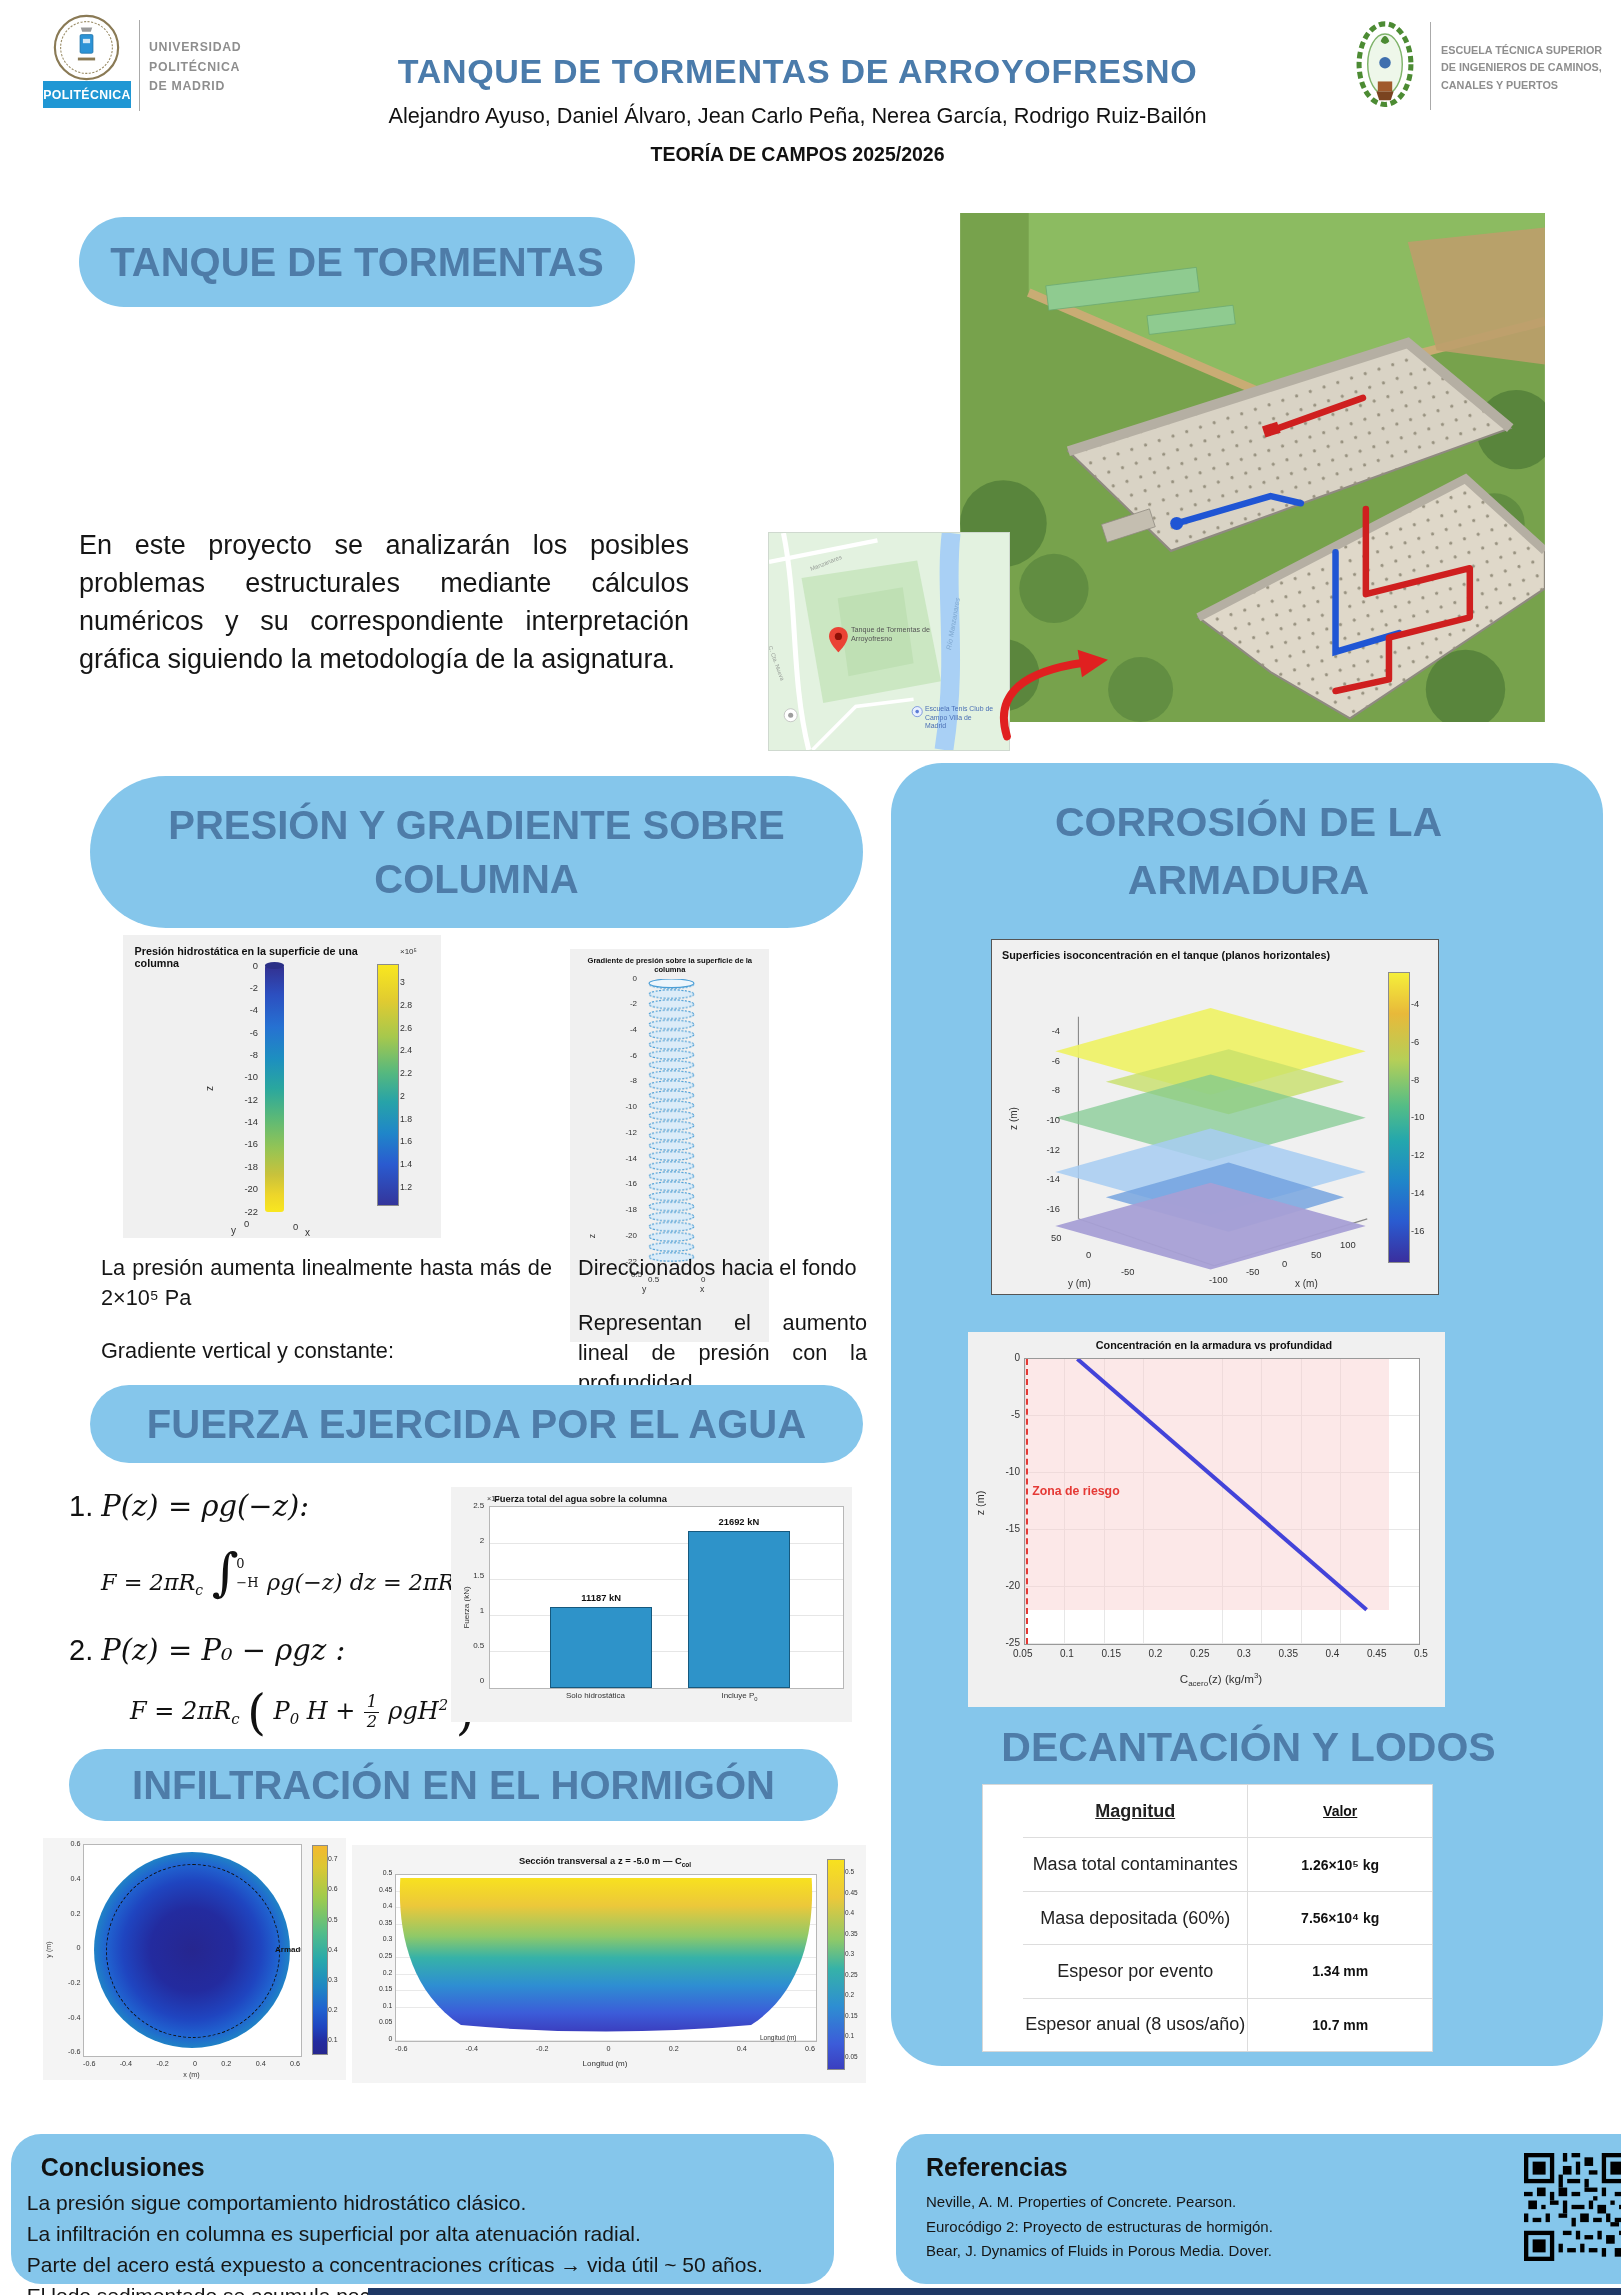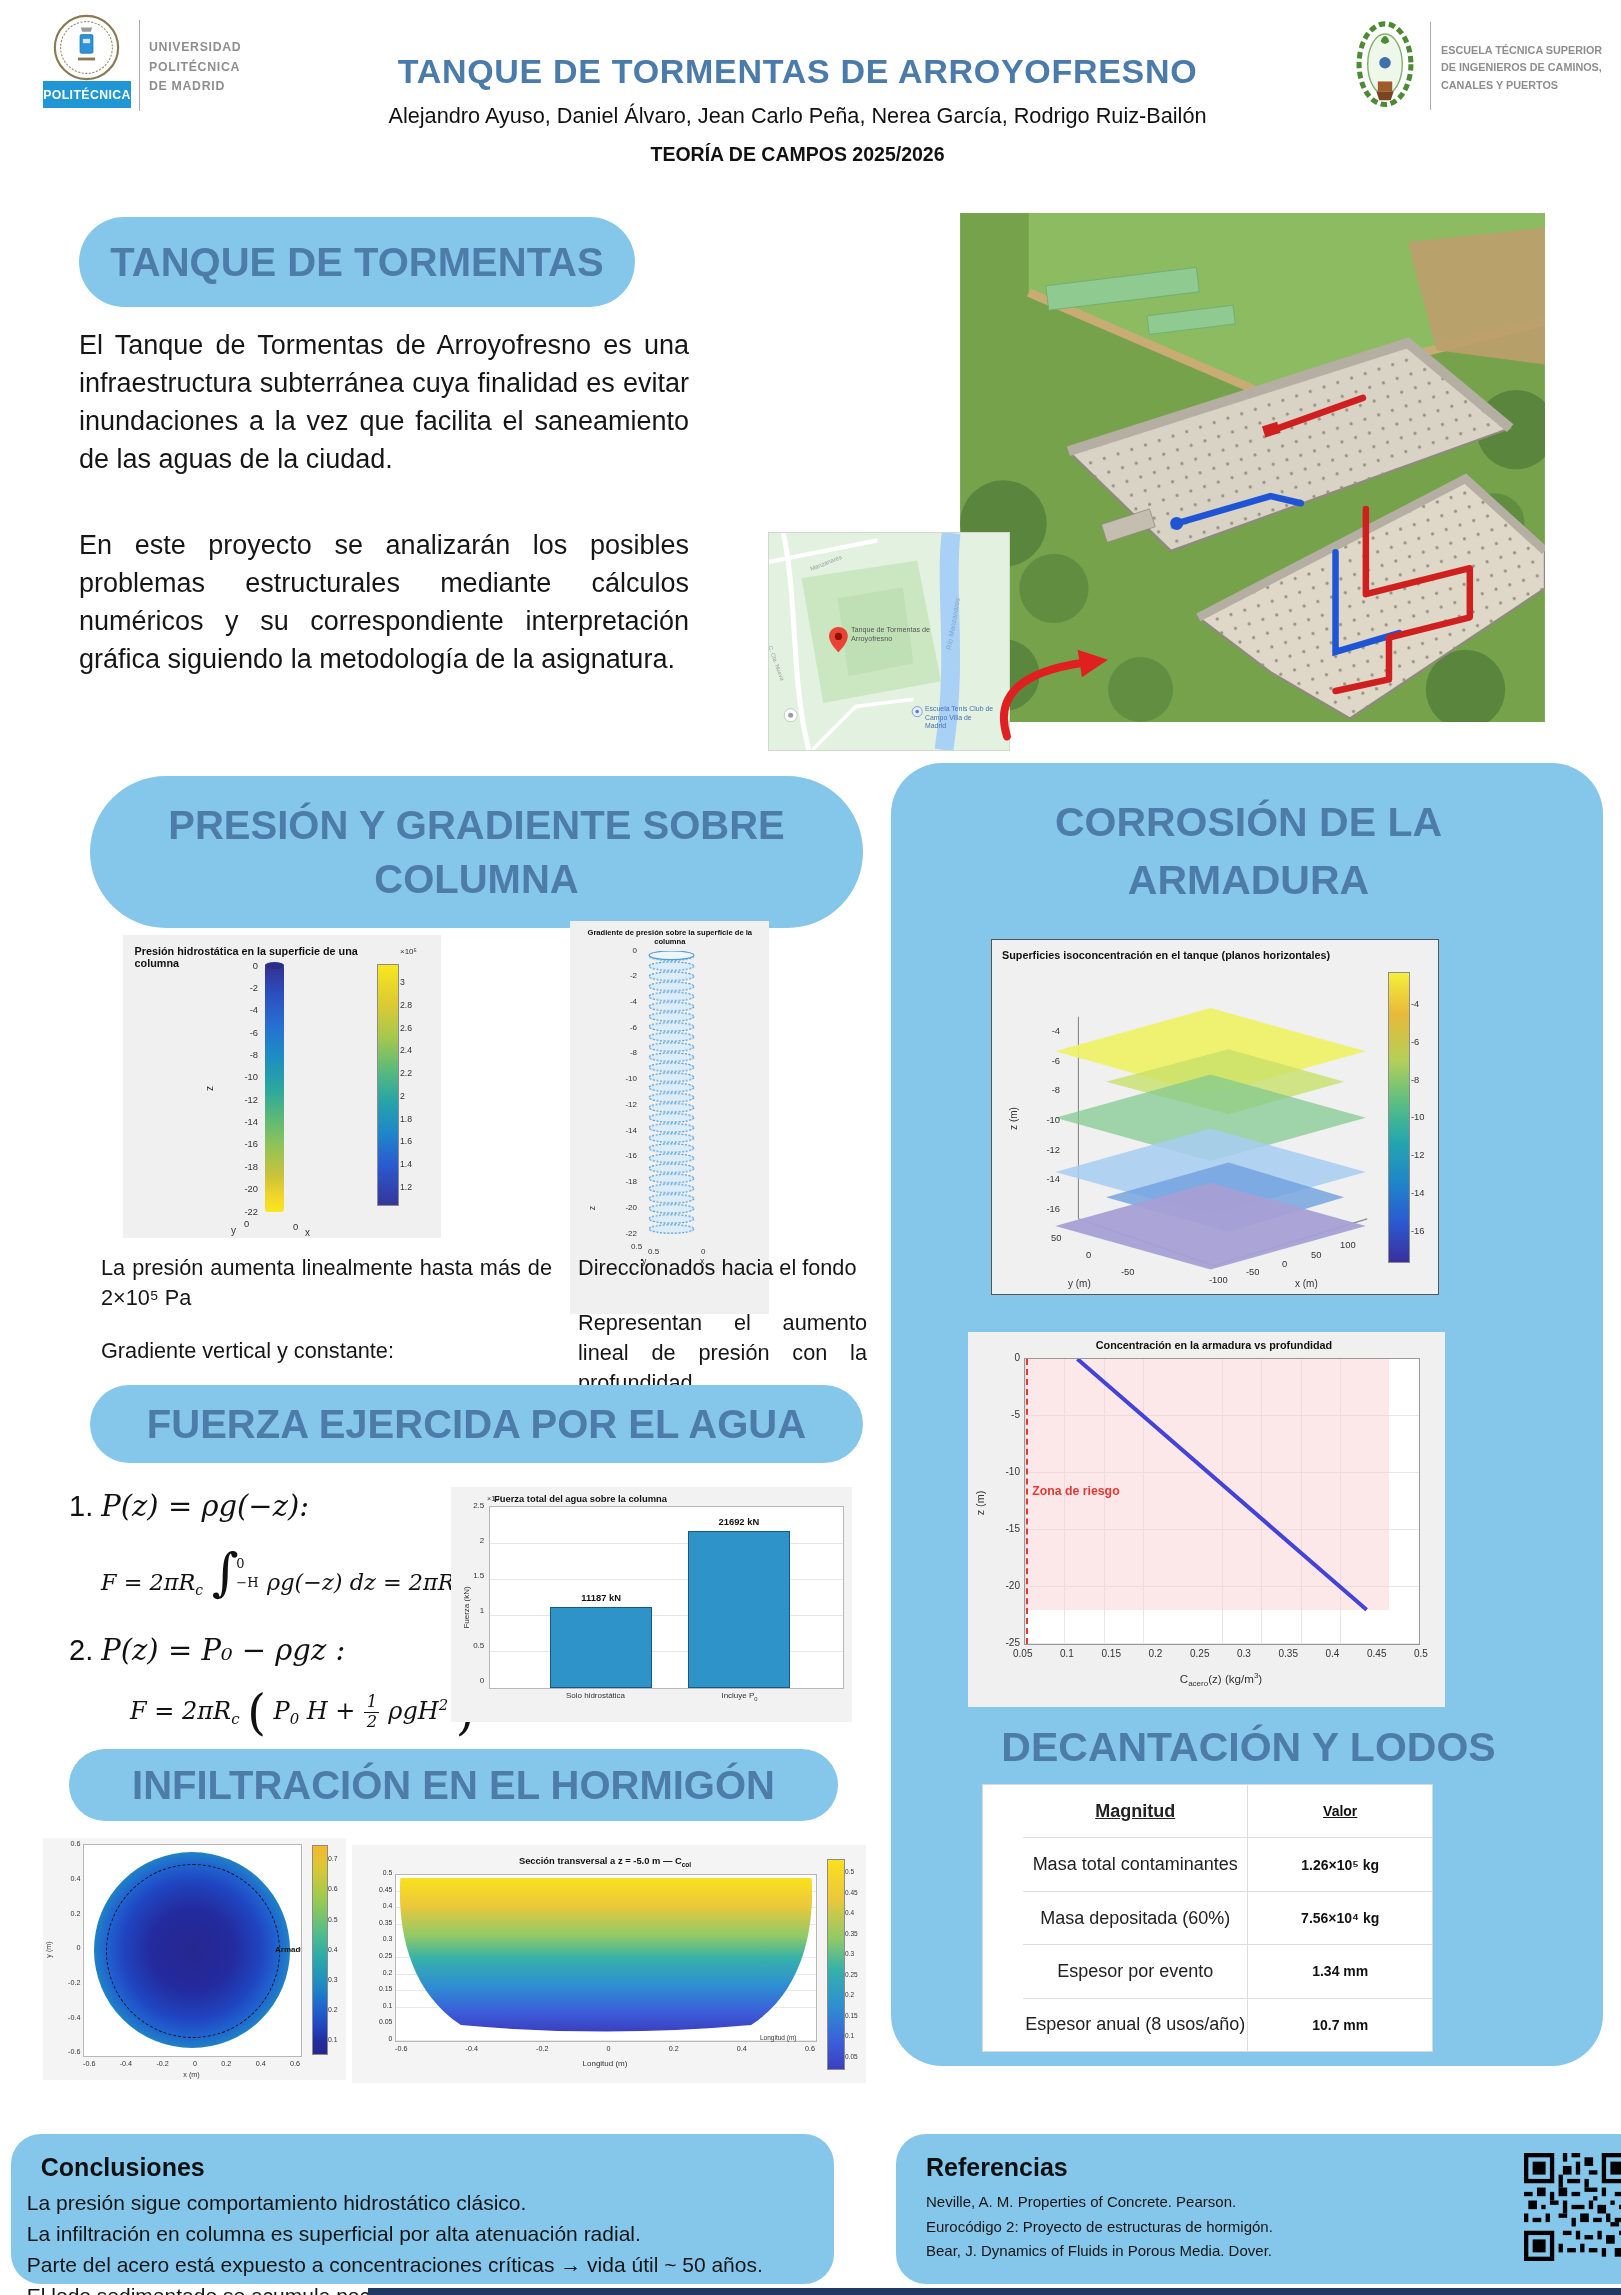--- a/index.html
+++ b/index.html
@@ -109,21 +109,20 @@
     <div class="school-lines">
       <span>ESCUELA TÉCNICA SUPERIOR</span>
       <span>DE INGENIEROS DE CAMINOS,</span>
       <span>CANALES Y PUERTOS</span>
     </div>
   </div>
 
   <div class="pill" style="left:79px;top:217px;width:556px;height:90px;border-radius:45px;font-size:40px;">
     <span>TANQUE DE TORMENTAS</span>
   </div>
-  <div class="para" style="left:79px;top:326px;width:610px;">El Tanque de Tormentas de Arroyofresno es una infraestructura subterránea cuya finalidad es evitar inundaciones a la vez que facilita el saneamiento de las aguas de la ciudad.</div>
   <div class="para" style="left:79px;top:526px;width:610px;">En este proyecto se analizarán los posibles problemas estructurales mediante cálculos numéricos y su correspondiente interpretación gráfica siguiendo la metodología de la asignatura.</div>
 
   <svg class="abs" style="left:960px;top:213px;" width="585" height="509" viewBox="0 0 810 705">
     <rect width="810" height="705" fill="#77a24c"></rect>
     <circle cx="60" cy="430" r="60" fill="#54803a" opacity=".85"></circle>
       <circle cx="130" cy="520" r="48" fill="#5d8a40" opacity=".85"></circle>
     <circle cx="770" cy="300" r="55" fill="#54803a" opacity=".85"></circle>
       <circle cx="740" cy="430" r="42" fill="#5d8a40" opacity=".85"></circle>
     <circle cx="700" cy="660" r="55" fill="#54803a" opacity=".85"></circle>
       <circle cx="250" cy="660" r="45" fill="#5d8a40" opacity=".8"></circle>
@@ -220,21 +219,21 @@
         <span class="tick-v">2.4</span>
         <span class="tick-v">2.2</span>
         <span class="tick-v">2</span>
         <span class="tick-v">1.8</span>
         <span class="tick-v">1.6</span>
         <span class="tick-v">1.4</span>
         <span class="tick-v">1.2</span>
       </div>
   </div>
 
-  <div class="panel" style="left:570px;top:921px;width:199px;height:393px;">
+  <div class="panel" style="left:570px;top:949px;width:199px;height:393px;">
     <div class="fig-title" style="left:5.8px;top:7.2px;width:188px;font-size:7.6px;text-align:center;">Gradiente de presión sobre la superficie de la columna</div>
     <svg class="abs" style="left:74px;top:30px;" width="55" height="283" viewBox="0 0 76 392">
       <defs>
         <pattern id="rings" width="76" height="14" patternUnits="userSpaceOnUse">
           <ellipse cx="38" cy="7" rx="31" ry="6" fill="#dcecf8" stroke="#4d9fd6" stroke-width="1.6" stroke-dasharray="3 2"></ellipse>
         </pattern>
       </defs>
       <rect width="76" height="392" fill="url(#rings)"></rect>
       <ellipse cx="38" cy="6" rx="31" ry="6" fill="#eef6fc" stroke="#4d9fd6" stroke-width="1.6"></ellipse>
     </svg>

